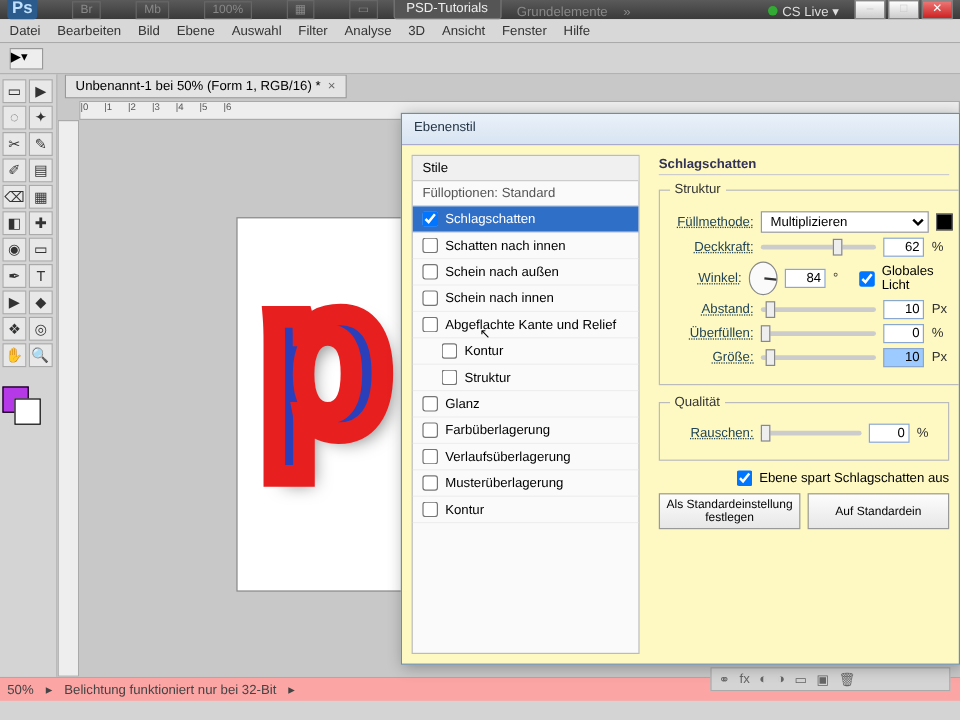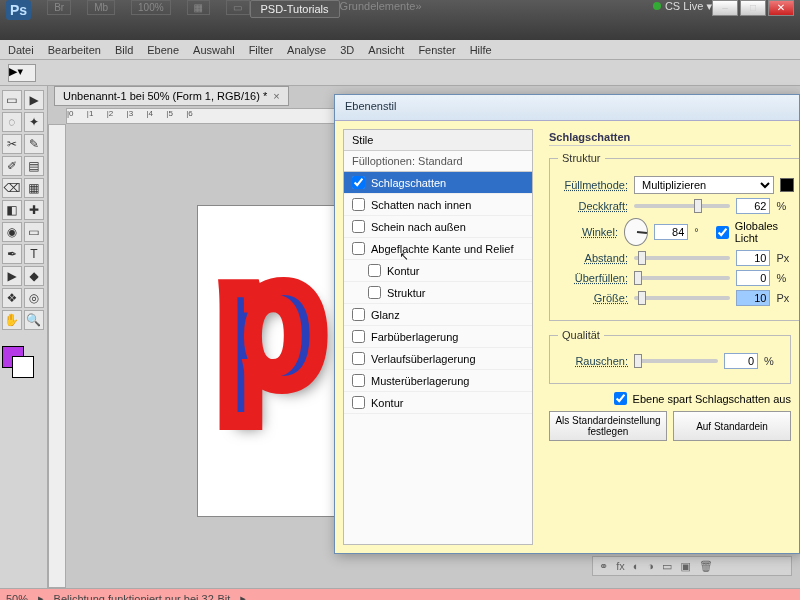--- a/index.html
+++ b/index.html
@@ -1,18 +1,18 @@
 <!DOCTYPE html>
 <html><head>
 <meta charset="utf-8">
 <style>
 * { box-sizing: border-box; margin: 0; padding: 0; font-family: "Segoe UI", Tahoma, sans-serif; font-size: 11px; }
 body { background: #d4d4d4; width: 800px; height: 600px; overflow: hidden; position: relative; }
 
-.topbar { background: linear-gradient(#5a5a5a,#3a3a3a); height: 40px; display: flex; align-items: flex-start; padding: 0 6px; gap: 0; color: #ccc; }
+.topbar { background: linear-gradient(#5a5a5a,#3a3a3a); height: 16px; display: flex; align-items: flex-end; padding: 0 6px; gap: 13px; color: #ccc; }
 .topbar .ps { background:#2b5a8c; color:#bfe1ff; font-weight:bold; padding:2px 4px; border-radius:3px; font-size:14px; }
 .topbar .box { border:1px solid #666; padding:1px 6px; color:#888; font-size:10px;margin-left:16px; }
 .topbar .pill { background:#555; border:1px solid #777; padding:2px 10px; border-radius:2px; color:#eee; }
 .topbar .cslive { color:#ddd; } .topbar .dot{width:8px;height:8px;border-radius:50%;background:#3a3;display:inline-block;margin-right:4px;}
 .winbtns { display:flex; gap:2px; margin-left:auto;}
 .winbtns div{width:26px;height:16px;border:1px solid #888;background:linear-gradient(#fff,#ccc);text-align:center;font-size:10px;line-height:14px;}
 .winbtns .close{background:linear-gradient(#e77,#c22);color:#fff;}
 
 .menubar { background:#d8d8d8; height:20px; display:flex; align-items:center; padding:0 8px; gap:14px; border-bottom:1px solid #aaa; }
 .menubar span{color:#333;}
@@ -177,20 +177,24 @@
           <div class="row">
             <input type="checkbox" style="">
             <span>Schatten nach innen</span>
           </div>
           <div class="row">
             <input type="checkbox" style="">
             <span>Schein nach außen</span>
           </div>
           <div class="row">
             <input type="checkbox" style="">
+            <span>Schein nach innen</span>
+          </div>
+          <div class="row">
+            <input type="checkbox" style="">
             <span>Abgeflachte Kante und Relief</span>
             <span style="margin-left: -120px; position: relative; top: 8px;">↖</span>
           </div>
           <div class="row sub">
             <input type="checkbox" style="">
             <span>Kontur</span>
           </div>
           <div class="row sub">
             <input type="checkbox" style="">
             <span>Struktur</span>

